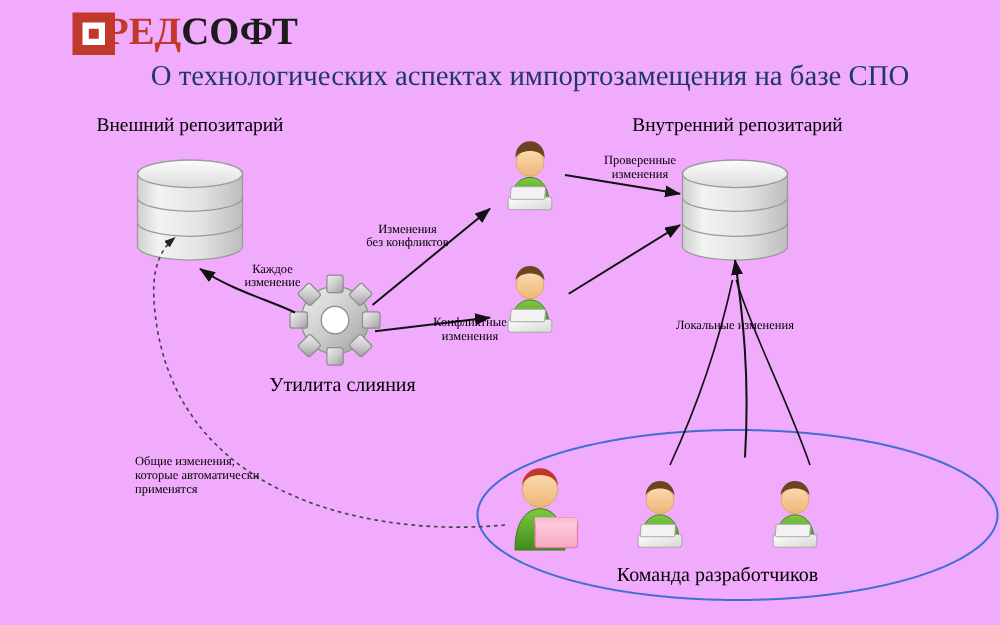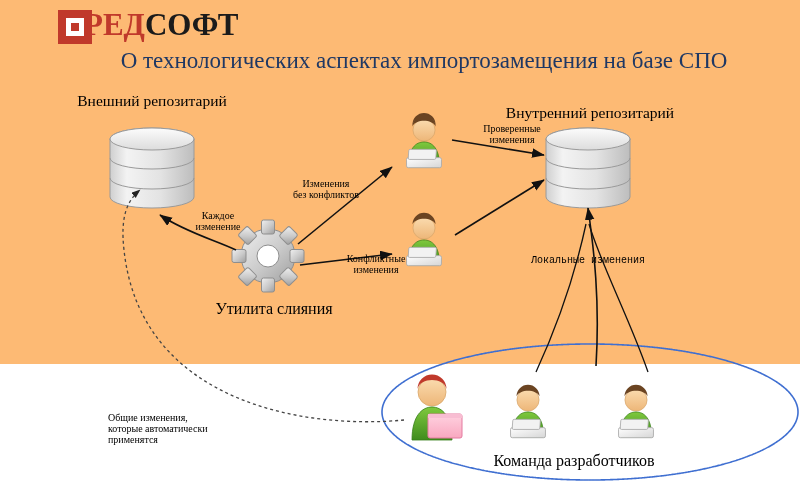--- a/index.html
+++ b/index.html
@@ -12,22 +12,22 @@
     height: 500px;
     position: relative;
     overflow: hidden;
     font-family: "Liberation Serif", serif;
     color: #000;
   }
   #slide {
     position: absolute;
     left: 0; top: 0;
     width: 800px;
-    height: 364px;
-    background: #fdba74;
+    height: 500px;
+    background: #f0abfc;
   }
   
   .logo {
     position: absolute;
     left: 58px;
     top: 8px;
     width: 220px;
     height: 42px;
   }
   .logo-mark {
@@ -251,39 +251,39 @@
 
     <path d="M596,366 C600,300 594,250 588,208" fill="none" stroke="#111" stroke-width="1.6" marker-end="url(#arrowBlack)"></path>
     <path d="M536,372 C560,320 576,270 586,224" fill="none" stroke="#111" stroke-width="1.3"></path>
     <path d="M648,372 C630,320 600,262 589,224" fill="none" stroke="#111" stroke-width="1.3"></path>
 
     <path d="M404,420 C300,430 140,400 124,250 C120,215 128,200 140,190" fill="none" stroke="#444" stroke-width="1.3" stroke-dasharray="3 3" marker-end="url(#arrowThin)"></path>
   </svg>
 
   <div class="lbl lbl-head" style="left:62px; top:92px; width:180px;">Внешний репозитарий</div>
 
-  <div class="lbl lbl-head" style="left:488px; top:104px; width:204px;">Внутренний репозитарий</div>
+  <div class="lbl lbl-head" style="left:488px; top:92px; width:204px;">Внутренний репозитарий</div>
 
   <div class="lbl lbl-bold-head" style="left:194px; top:300px; width:160px;">Утилита слияния</div>
 
   <div class="lbl lbl-small" style="left:176px; top:210px; width:84px;">Каждое
 изменение</div>
 
   <div class="lbl lbl-small" style="left:272px; top:178px; width:108px;">Изменения
 без конфликтов</div>
 
   <div class="lbl lbl-small" style="left:328px; top:253px; width:96px;">Конфликтные
 изменения</div>
 
   <div class="lbl lbl-small" style="left:456px; top:123px; width:112px;">Проверенные
 изменения</div>
 
 
-  <div class="lbl lbl-small" style="left:520px; top:255px; width:136px;font-family:Liberation Mono, monospace;">Локальные изменения</div>
-
-  <div class="lbl lbl-small" style="left:108px; top:364px; width:124px; text-align:left;margin-top:48px;">Общие изменения,
+  <div class="lbl lbl-small" style="left:520px; top:255px; width:136px;">Локальные изменения</div>
+
+  <div class="lbl lbl-small" style="left:108px; top:364px; width:124px; text-align:left;">Общие изменения,
 которые автоматически
 применятся</div>
 
 
   <div class="lbl lbl-bold-head" style="left:444px; top:452px; width:260px;">Команда разработчиков</div>
 
 </div>
 
 </body></html>

